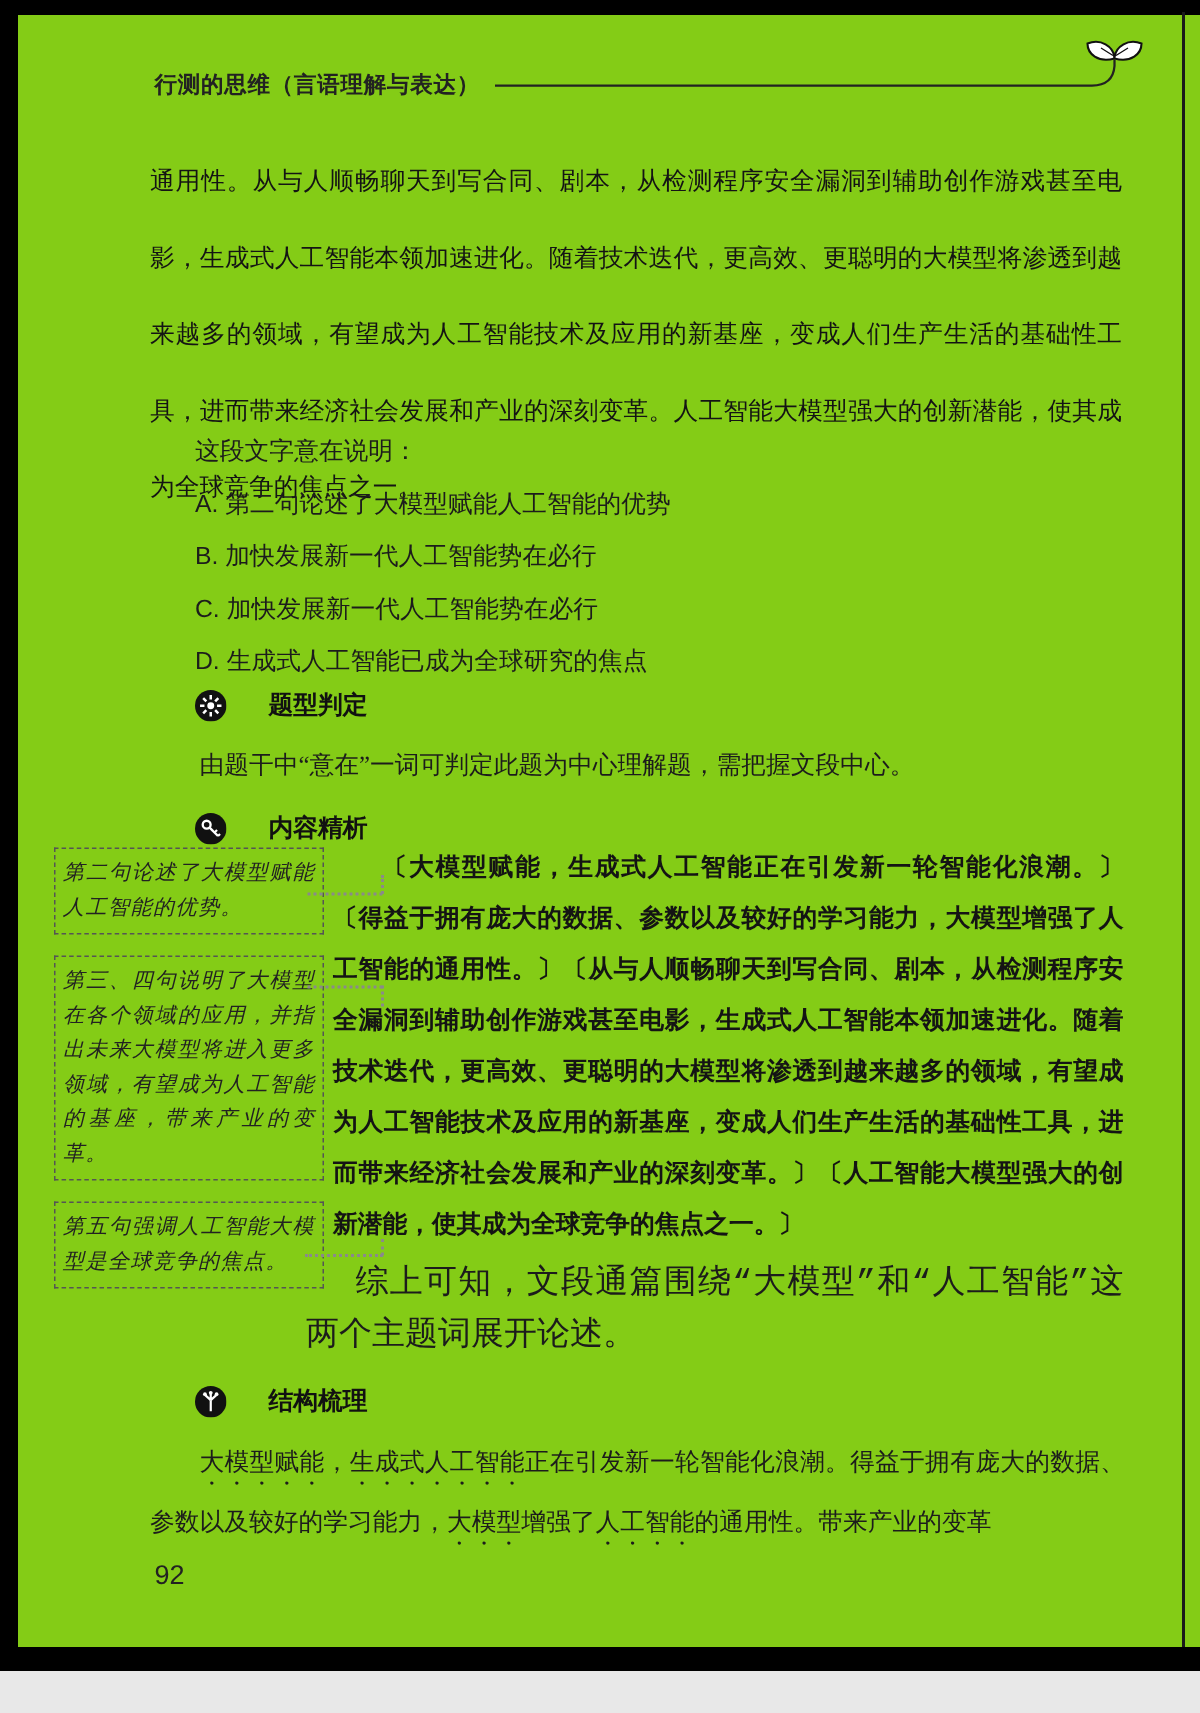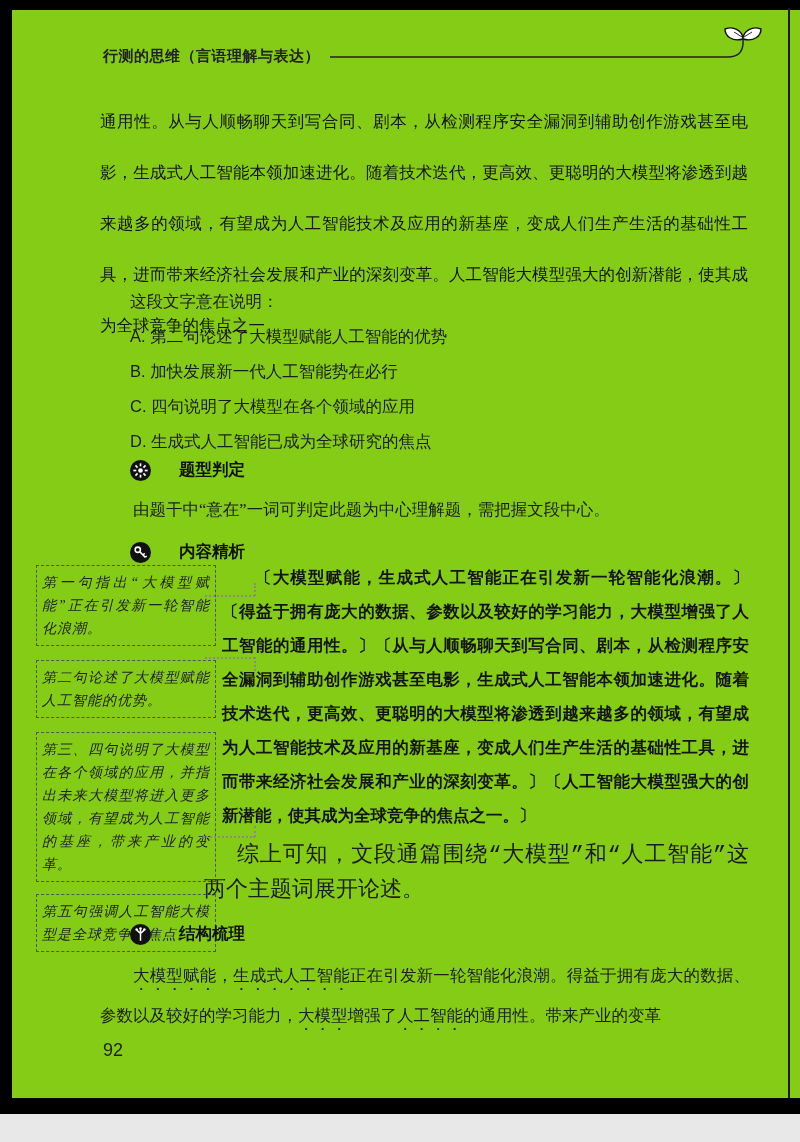--- a/index.html
+++ b/index.html
@@ -94,21 +94,21 @@
     <path d="M413,17 C424,20 431,14 431,7 C422,3.5 414,9 413,16 Z" fill="#fff" stroke="#111" stroke-width="1.4"></path>
     <path d="M404,10 L412,15 M422,10 L414,15" stroke="#111" stroke-width="0.9"></path>
   </svg>
 
   <p class="passage">通用性。从与人顺畅聊天到写合同、剧本，从检测程序安全漏洞到辅助创作游戏甚至电影，生成式人工智能本领加速进化。随着技术迭代，更高效、更聪明的大模型将渗透到越来越多的领域，有望成为人工智能技术及应用的新基座，变成人们生产生活的基础性工具，进而带来经济社会发展和产业的深刻变革。人工智能大模型强大的创新潜能，使其成为全球竞争的焦点之一。</p>
 
   <div class="question">
     <div class="stem">这段文字意在说明：</div>
     <div class="opt">A. 第二句论述了大模型赋能人工智能的优势</div>
     <div class="opt">B. 加快发展新一代人工智能势在必行</div>
-    <div class="opt">C. 四句说明了大模型在各个领域的应用</div>
+    <div class="opt">C. 加快发展新一代人工智能势在必行</div>
     <div class="opt">D. 生成式人工智能已成为全球研究的焦点</div>
   </div>
 
   <div class="sec-h h-type">
     <svg class="badge" viewBox="0 0 20 20">
       <circle cx="10" cy="10" r="10" fill="#111"></circle>
       <g stroke="#fff" stroke-width="1.6">
         <line x1="10" y1="3.2" x2="10" y2="6"></line>
           <line x1="10" y1="14" x2="10" y2="16.8"></line>
         <line x1="3.2" y1="10" x2="6" y2="10"></line>
@@ -130,21 +130,20 @@
       <circle cx="10" cy="10" r="10" fill="#111"></circle>
       <circle cx="7.4" cy="7.4" r="2.5" fill="none" stroke="#fff" stroke-width="1.5"></circle>
       <line x1="9.3" y1="9.3" x2="14.6" y2="14.6" stroke="#fff" stroke-width="1.5"></line>
       <line x1="12.4" y1="12.4" x2="14" y2="10.8" stroke="#fff" stroke-width="1.4"></line>
       <line x1="14.6" y1="14.6" x2="15.9" y2="13.3" stroke="#fff" stroke-width="1.4"></line>
     </svg>
     <span class="t">内容精析</span>
   </div>
 
   <div class="notes-col">
-    <div class="note"><span>第一句指出“大模型赋能”正在引发新一轮智能化浪潮。</span></div>
     <div class="note"><span>第二句论述了大模型赋能人工智能的优势。</span></div>
     <div class="note"><span>第三、四句说明了大模型在各个领域的应用，并指出未来大模型将进入更多领域，有望成为人工智能的基座，带来产业的变革。</span></div>
     <div class="note"><span>第五句强调人工智能大模型是全球竞争的焦点。</span></div>
   </div>
 
   <div class="callout" style="left:205px; top:595px; width:50px;"></div>
   <div class="callout-v" style="left:254px; top:583px; height:13px;"></div>
   <div class="callout" style="left:205px; top:657px; width:50px;"></div>
   <div class="callout-v" style="left:254px; top:657px; height:14px;"></div>
   <div class="callout" style="left:203px; top:836px; width:52px;"></div>

